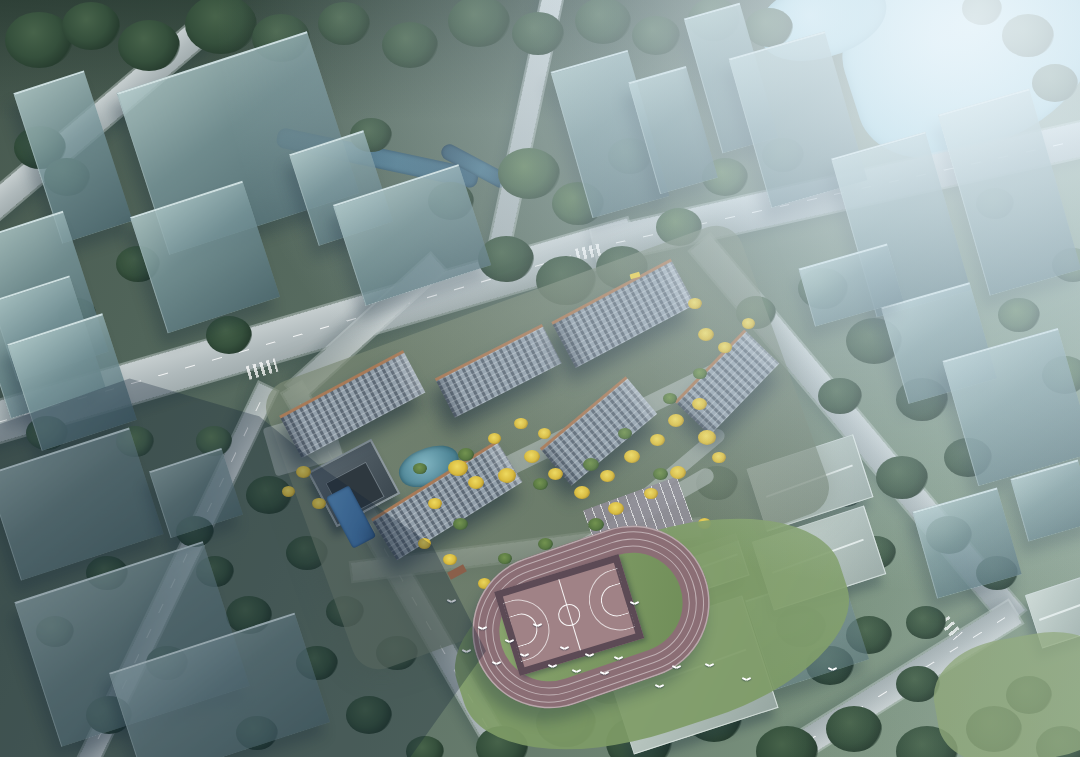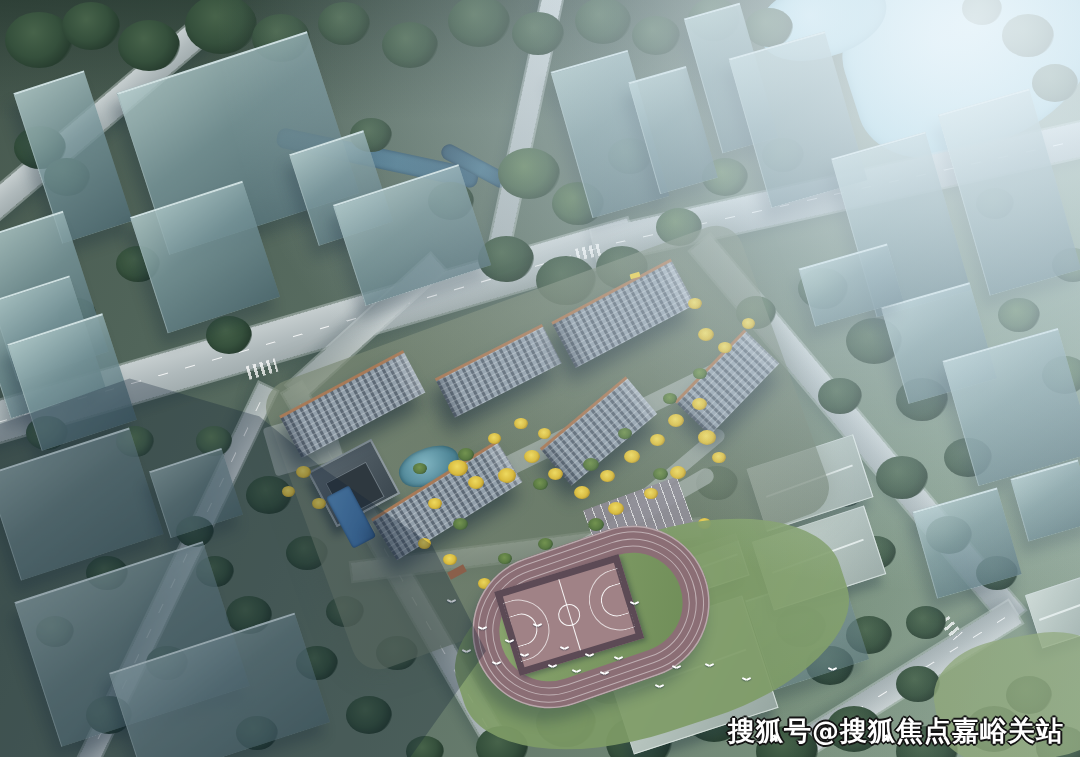--- a/index.html
+++ b/index.html
@@ -373,14 +373,13 @@
   <i class="bird" style="--x:655;--y:683"></i>
   <i class="bird" style="--x:672;--y:664"></i>
   <i class="bird" style="--x:705;--y:662"></i>
   <i class="bird" style="--x:742;--y:676"></i>
   <i class="bird" style="--x:828;--y:666"></i>
 
   <div class="shade"></div>
   <div class="haze2"></div>
   <div class="haze1"></div>
 
-  <div class="watermark">搜狐号@搜狐焦点嘉峪关站</div>
 </div>
 
 </body></html>

